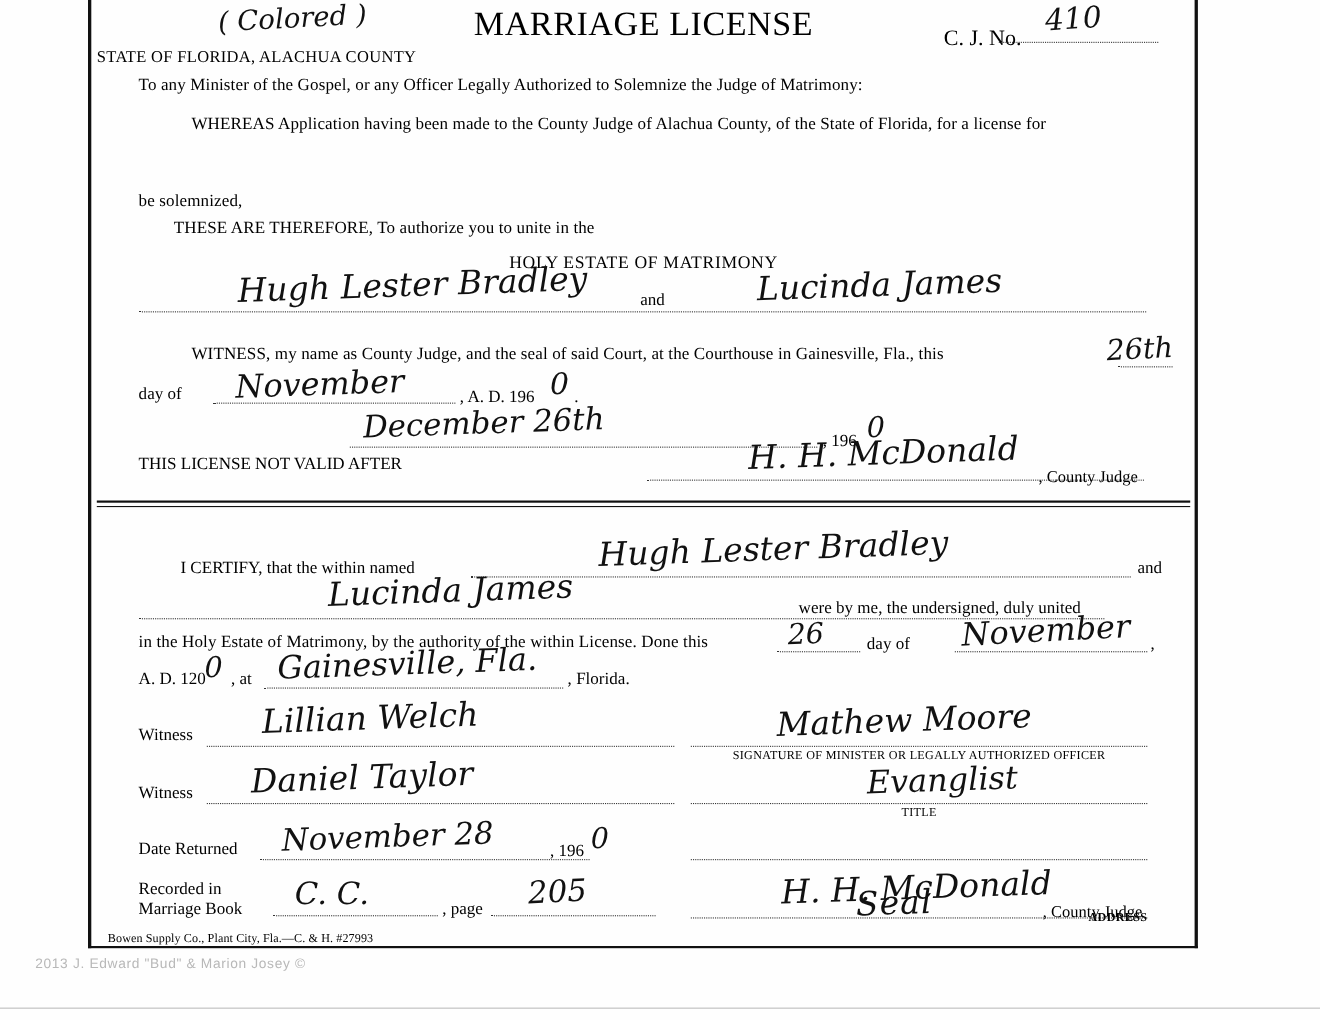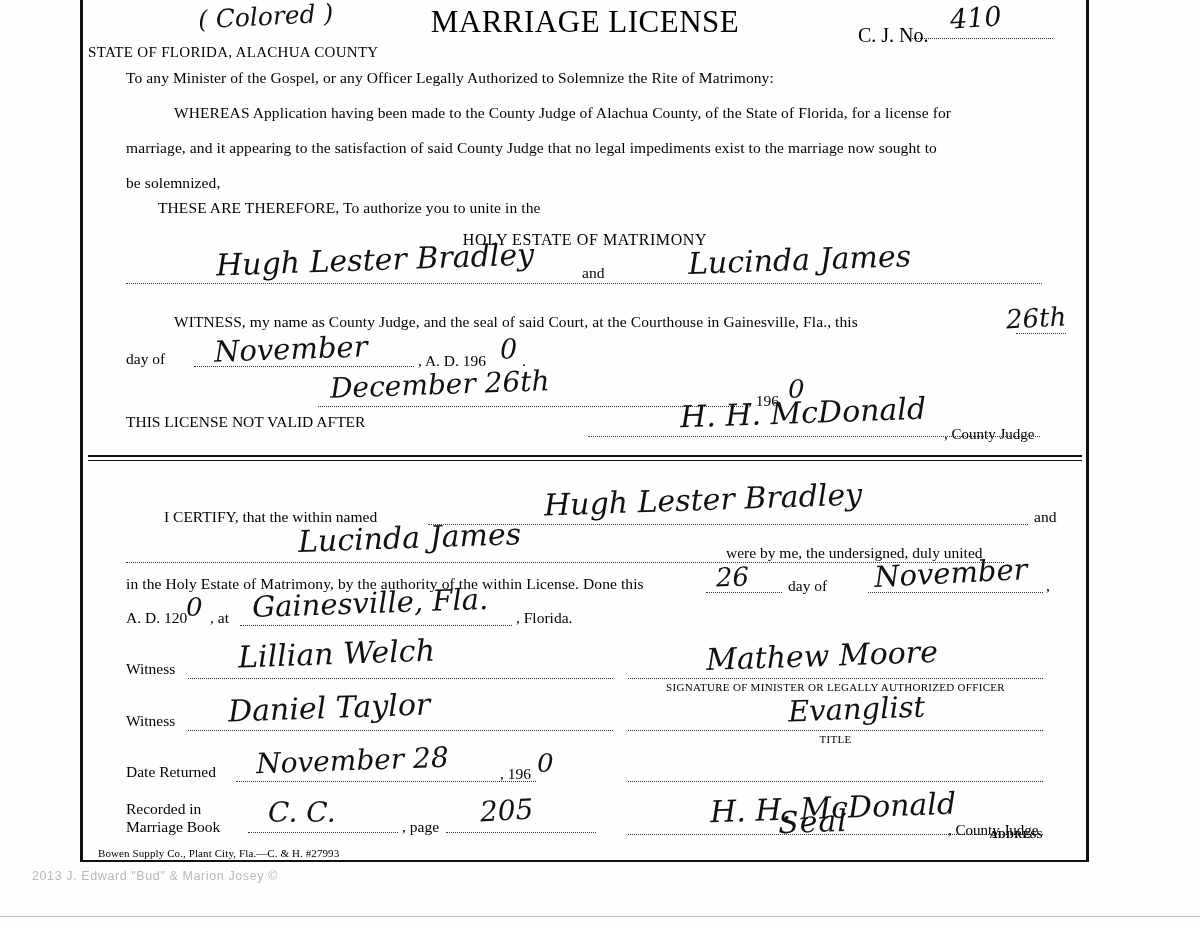--- a/index.html
+++ b/index.html
@@ -596,23 +596,22 @@
 
   <div class="doc">
 
     <div class="colored-note hand">( Colored )</div>
     <div class="title">MARRIAGE LICENSE</div>
     <div class="subtitle">STATE OF FLORIDA, ALACHUA COUNTY</div>
     <div class="cj-label">C. J. No.</div>
     <div class="cj-dots"></div>
     <div class="cj-number hand">410</div>
 
-    <div class="para p1">To any Minister of the Gospel, or any Officer Legally Authorized to Solemnize the Rite of Matrimony:</div>
+    <div class="para p1">To any Minister of the Gospel, or any Officer Legally Authorized to Solemnize the Judge of Matrimony:</div>
     <div class="para p2">WHEREAS Application having been made to the County Judge of Alachua County, of the State of Florida, for a license for</div>
-    <div class="para p3">marriage, and it appearing to the satisfaction of said County Judge that no legal impediments exist to the marriage now sought to</div>
     <div class="para p4">be solemnized,</div>
     <div class="para p5">THESE ARE THEREFORE, To authorize you to unite in the</div>
     <div class="holy">HOLY ESTATE OF MATRIMONY</div>
 
     <div class="name-line-1"></div>
     <div class="groom-1 hand">Hugh Lester Bradley</div>
     <div class="and-1">and</div>
     <div class="bride-1 hand">Lucinda James</div>
 
     <div class="para p7">WITNESS, my name as County Judge, and the seal of said Court, at the Courthouse in Gainesville, Fla., this</div>

